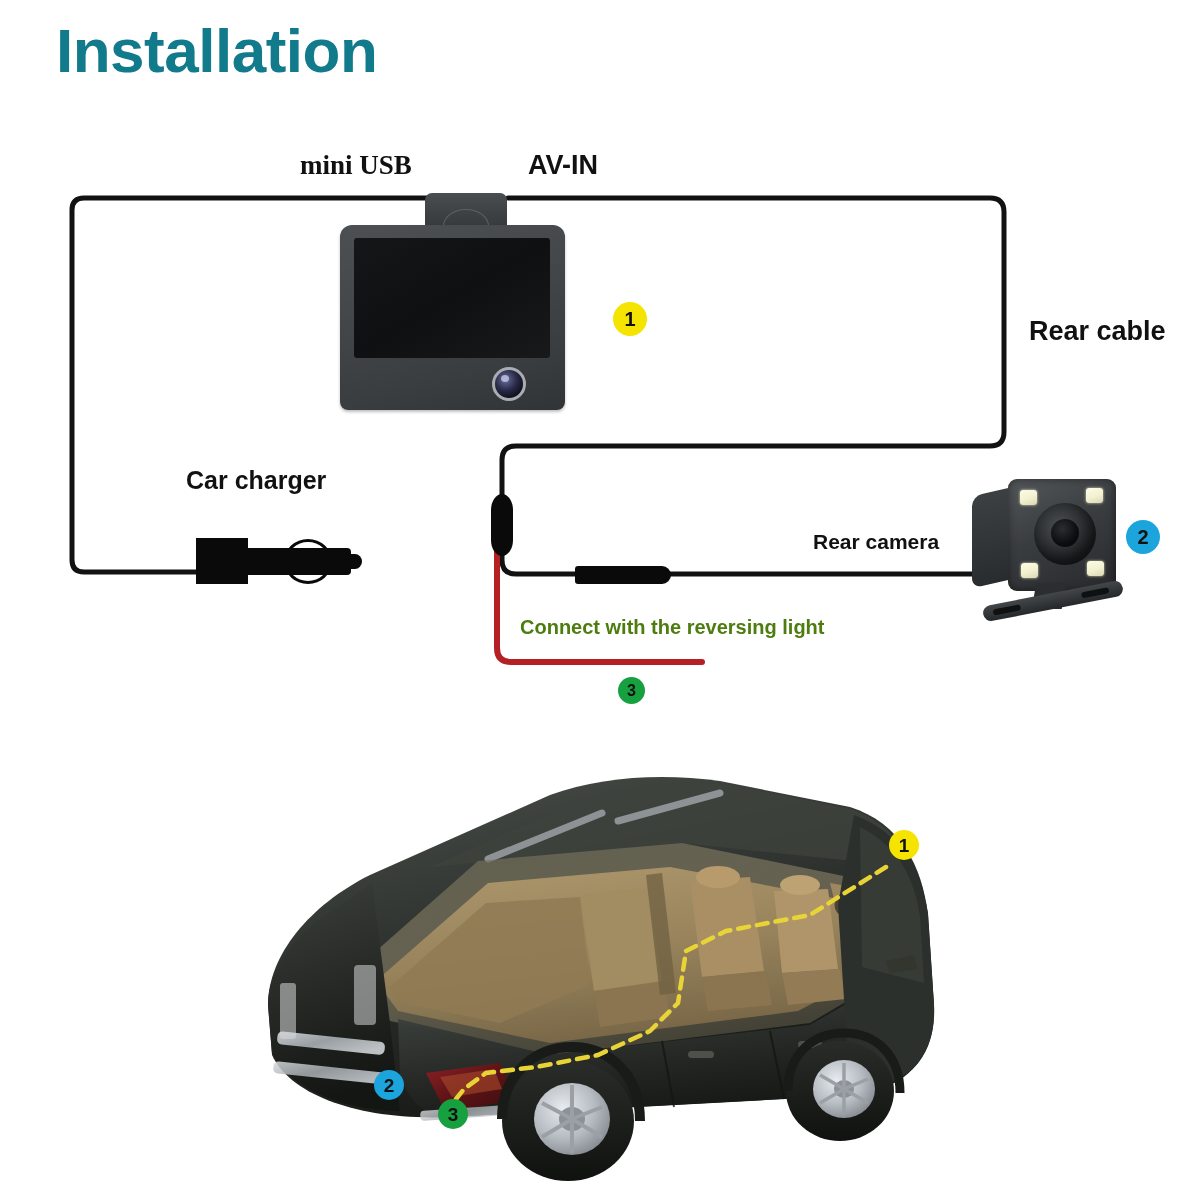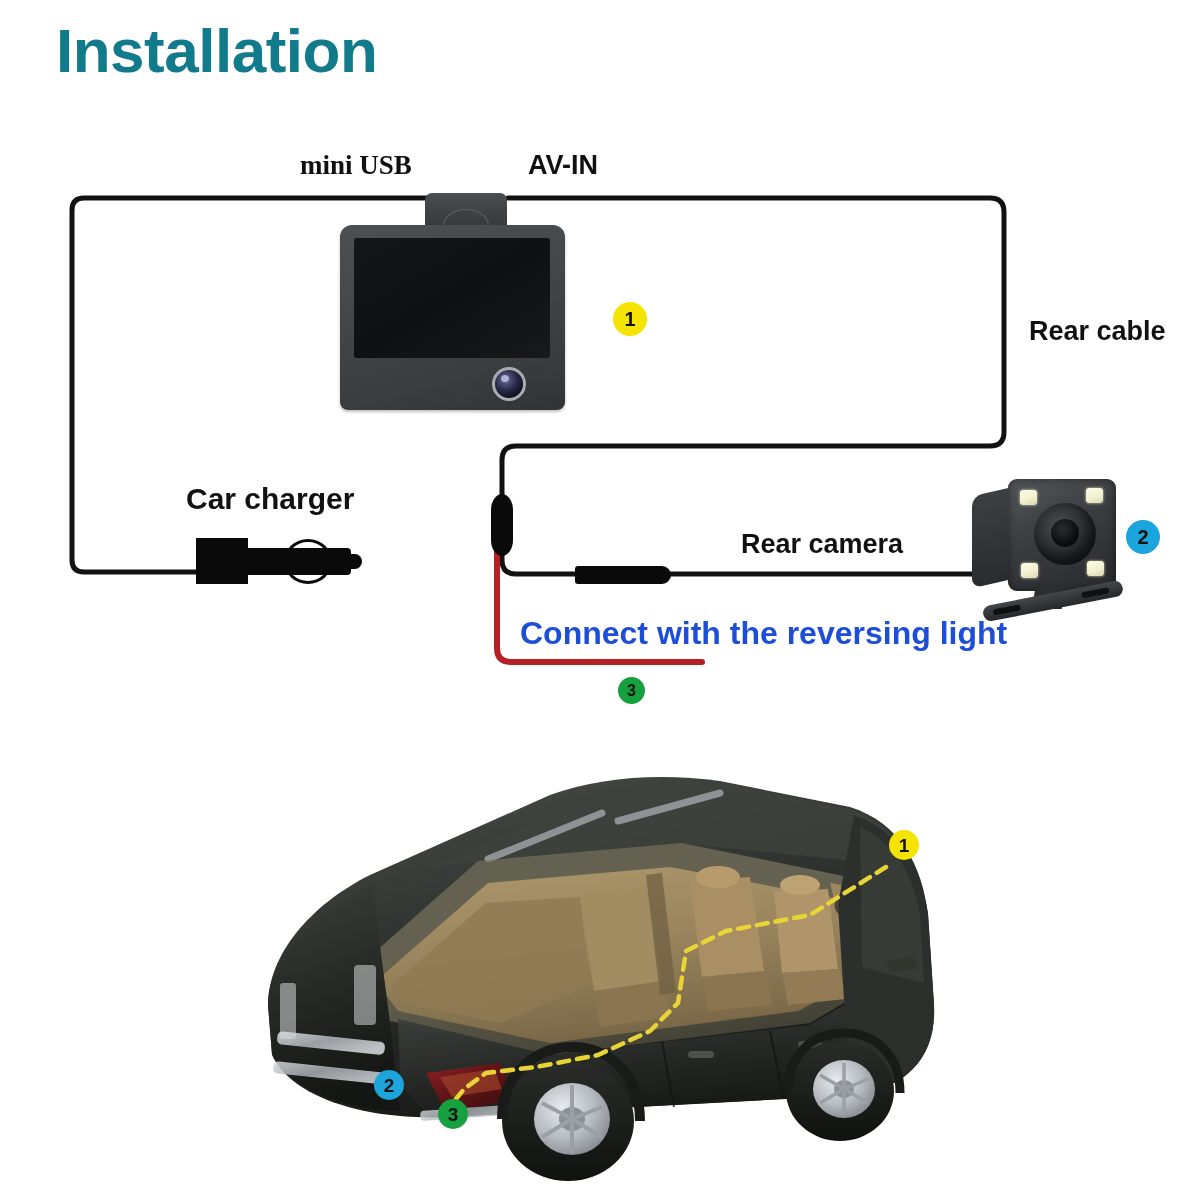--- a/index.html
+++ b/index.html
@@ -323,25 +323,25 @@
 
     <path d="M 497 552 L 497 648 Q 497 662 511 662 L 702 662" fill="none" stroke="#b52025" stroke-width="6" stroke-linecap="round"></path>
   </svg>
 
   <div class="lbl no-select" style="left:300px; top:152px; font-size:27px;font-family:Liberation Serif, serif;">mini USB</div>
 
   <div class="lbl no-select" style="left:480px; top:152px; font-size:27px;margin-left:48px;">AV-IN</div>
 
   <div class="lbl no-select" style="left:1029px; top:318px; font-size:27px;">Rear cable</div>
 
-  <div class="lbl no-select" style="left:186px; top:484px; font-size:30px;text-align:center;">Car charger</div>
-
-  <div class="lbl no-select" style="left:741px; top:531px; font-size:27px;">Rear camera</div>
-
-  <div class="lbl no-select" style="left:520px; top:617px; font-size:32px; color:#1d4ed8;">Connect with the reversing light</div>
+  <div class="lbl no-select" style="left:186px; top:468px; font-size:25px;text-align:center;">Car charger</div>
+
+  <div class="lbl no-select" style="left:813px; top:531px; font-size:21px;">Rear camera</div>
+
+  <div class="lbl no-select" style="left:520px; top:617px; font-size:20px; color:#4d7c0f;">Connect with the reversing light</div>
 
 
   <div id="dashcam">
     <div id="dashcam-mount"></div>
     <div id="dashcam-body">
       <div id="dashcam-screen"></div>
       <div id="dashcam-lens"></div>
     </div>
   </div>
 

